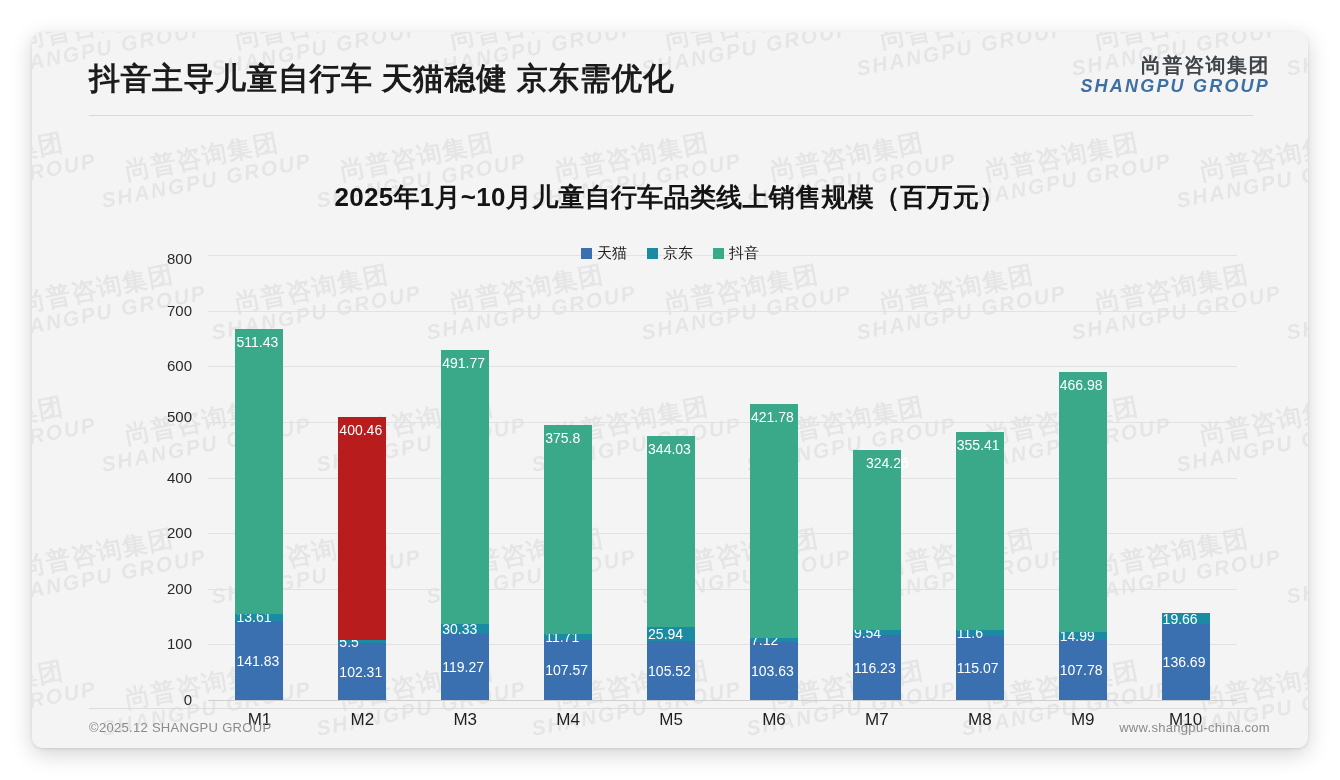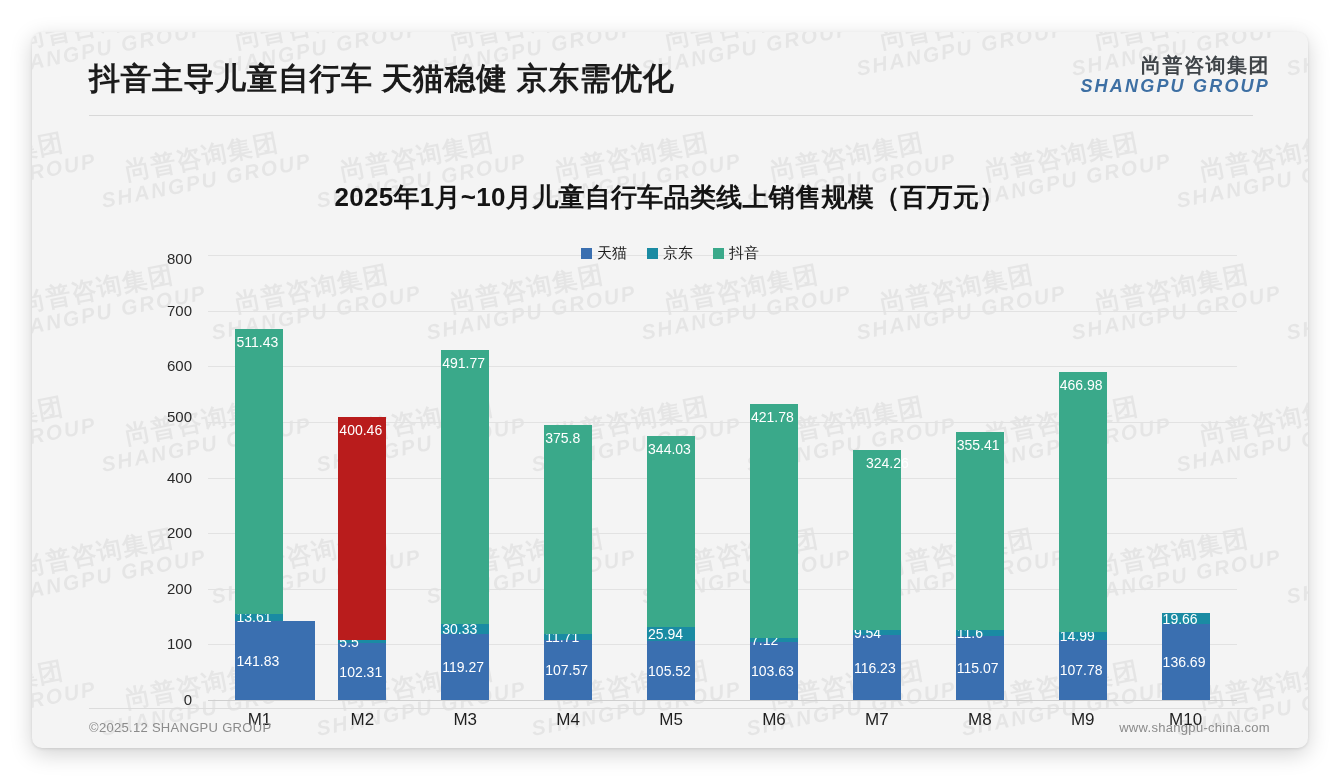--- a/index.html
+++ b/index.html
@@ -484,21 +484,21 @@
         <div class="ytick" style="top: 333.75px;">200</div>
         <div class="gridline" style="top: 389.375px;"></div>
         <div class="ytick" style="top: 389.375px;">100</div>
         <div class="gridline" style="top: 445px;"></div>
         <div class="ytick" style="top: 445px;">0</div>
       </div>
     <div id="axis-line"></div>
     <div id="bars">
         <div class="bar-slot">
           <div class="bar-stack">
-            <div class="seg" style="height: 78.8929px; background: rgb(58, 111, 176); padding-left: 32px;">
+            <div class="seg" style="height: 78.8929px; background: rgb(58, 111, 176);">
               <span class="seg-label">141.83</span>
             </div>
             <div class="seg" style="height: 7.57056px; background: rgb(26, 139, 163);">
               <span class="seg-label">13.61</span>
             </div>
             <div class="seg" style="height: 284.483px; background: rgb(58, 169, 138);">
               <span class="seg-label" style="top: 6px;">511.43</span>
             </div>
           </div>
           <div class="xtick">M1</div>

